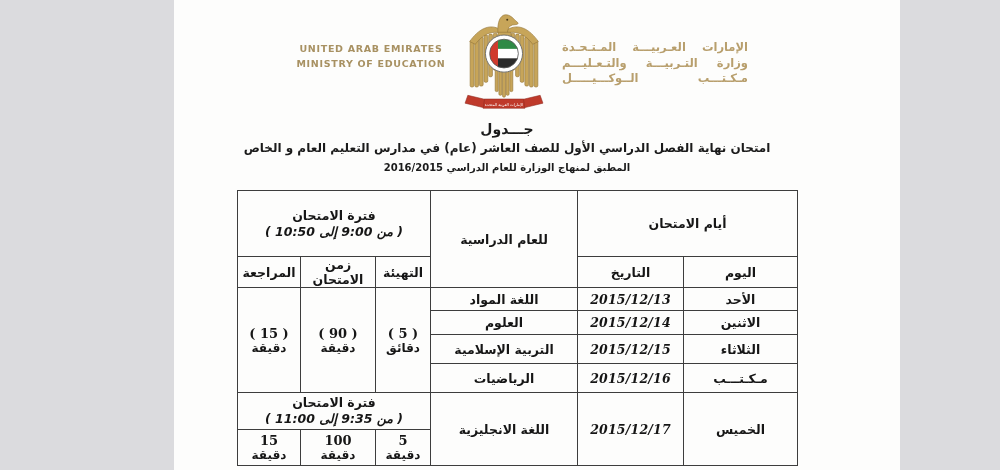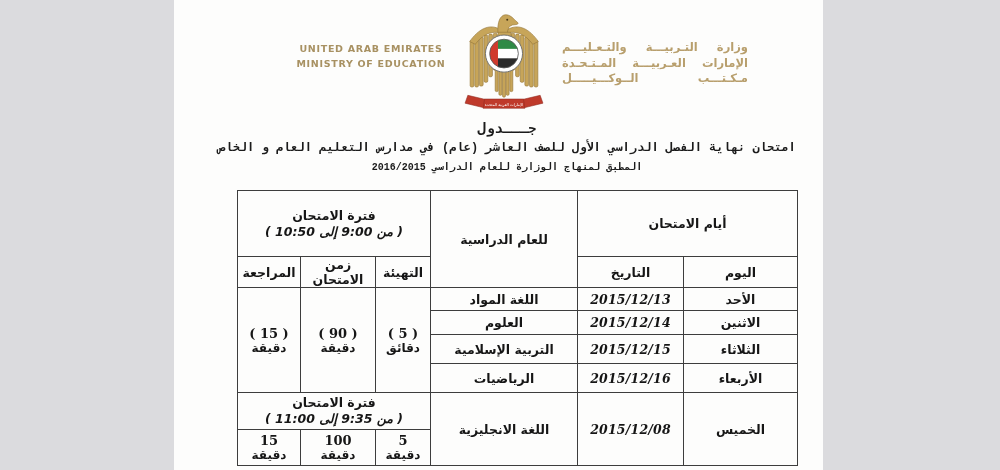--- a/index.html
+++ b/index.html
@@ -1,29 +1,29 @@
 <!DOCTYPE html>
 <html lang="ar"><head>
 <meta charset="utf-8">
 <style>
   html,body{margin:0;padding:0;}
   body{font-family:"DejaVu Sans",sans-serif;}
   .canvas{position:relative;width:1000px;height:470px;background:#dbdbde;overflow:hidden;}
-  .page{position:absolute;left:174px;top:0;width:649px;height:470px;background:#fdfdfc;}
+  .page{position:absolute;left:174px;top:0;width:726px;height:470px;background:#fdfdfc;}
 
   
   .en-block{position:absolute;left:118px;top:42px;width:158px;text-align:center;color:#a89162;font-weight:bold;}
   .en-line1,.en-line2{font-size:9.5px;letter-spacing:0.7px;line-height:14.5px;}
   .en-line3{font-size:7.5px;letter-spacing:0.4px;line-height:14px;}
   .emblem{position:absolute;left:283px;top:10px;width:94px;height:102px;}
   .ar-block{position:absolute;left:388px;top:40px;width:186px;direction:rtl;color:#b89f6d;font-weight:bold;font-size:11.5px;line-height:15.5px;}
   .ar-block div{text-align:justify;text-align-last:justify;}
 
   
-  .doc-title{position:absolute;left:0;top:121px;width:666px;text-align:center;direction:rtl;color:#1b1b1b;font-weight:bold;font-family:Liberation Mono, monospace;}
+  .doc-title{position:absolute;left:0;top:121px;width:666px;text-align:center;direction:rtl;color:#1b1b1b;font-weight:bold;}
   .t1{font-size:14px;line-height:17px;}
   .t2{font-size:12px;line-height:20px;}
   .t3{font-size:10px;line-height:19px;}
 
   
   table.sched{position:absolute;left:63px;top:190px;width:560px;border-collapse:collapse;table-layout:fixed;direction:rtl;color:#161616;}
   table.sched td{border:1px solid #3d3d3d;text-align:center;vertical-align:middle;padding:0 2px;font-weight:bold;font-size:12.5px;line-height:15px;}
   tr.r1{height:66px;} tr.r2{height:25px;} tr.r3{height:23px;} tr.r4{height:24px;}
   tr.r5{height:29px;} tr.r6{height:29px;} tr.r7{height:37px;} tr.r8{height:36px;}
   td.hdr{font-size:12.5px;}
@@ -89,22 +89,22 @@
 
       <g fill="#bf3a2b" stroke="#8e2a1f" stroke-width="0.6">
         <path d="M11,92 L30,96.5 L28.5,105.5 L8,100.5 Z"></path>
         <path d="M89,92 L70,96.5 L71.5,105.5 L92,100.5 Z"></path>
         <path d="M29,96 L71,96 L72.5,106 L27.5,106 Z"></path>
       </g>
       <text x="50" y="103.4" text-anchor="middle" font-size="4.2" fill="#ffffff">الإمارات العربية المتحدة</text>
     </svg>
 
     <div class="ar-block">
+      <div>الإمارات العـربيـــة المـتـحـدة</div>
       <div>وزارة التـربيـــة والتـعـليـــم</div>
-      <div>الإمارات العـربيـــة المـتـحـدة</div>
       <div>مـكـتـــب الــوكـــيـــــل</div>
     </div>
 
     <div class="doc-title">
       <div class="t1">جـــدول</div>
       <div class="t2">امتحان نهاية الفصل الدراسي الأول للصف العاشر (عام) في مدارس التعليم العام و الخاص</div>
       <div class="t3">المطبق لمنهاج الوزارة للعام الدراسي 2016/2015</div>
     </div>
 
     <table class="sched">
@@ -153,27 +153,27 @@
           <td>الاثنين</td>
           <td class="date">2015/12/14</td>
           <td>العلوم</td>
         </tr>
         <tr class="r5">
           <td>الثلاثاء</td>
           <td class="date">2015/12/15</td>
           <td>التربية الإسلامية</td>
         </tr>
         <tr class="r6">
-          <td>الأربعاء</td>
+          <td>مـكـتـــب</td>
           <td class="date">2015/12/16</td>
           <td>الرياضيات</td>
         </tr>
         <tr class="r7">
           <td rowspan="2">الخميس</td>
-          <td class="date" rowspan="2">2015/12/08</td>
+          <td class="date" rowspan="2">2015/12/17</td>
           <td rowspan="2">اللغة الانجليزية</td>
           <td colspan="3">
             <span class="ptitle">فترة الامتحان</span>
             <span class="prange">( من 9:35 إلى 11:00 )</span>
           </td>
         </tr>
         <tr class="r8">
           <td>
             <span class="num">5</span>
             <span class="unit">دقيقة</span>

